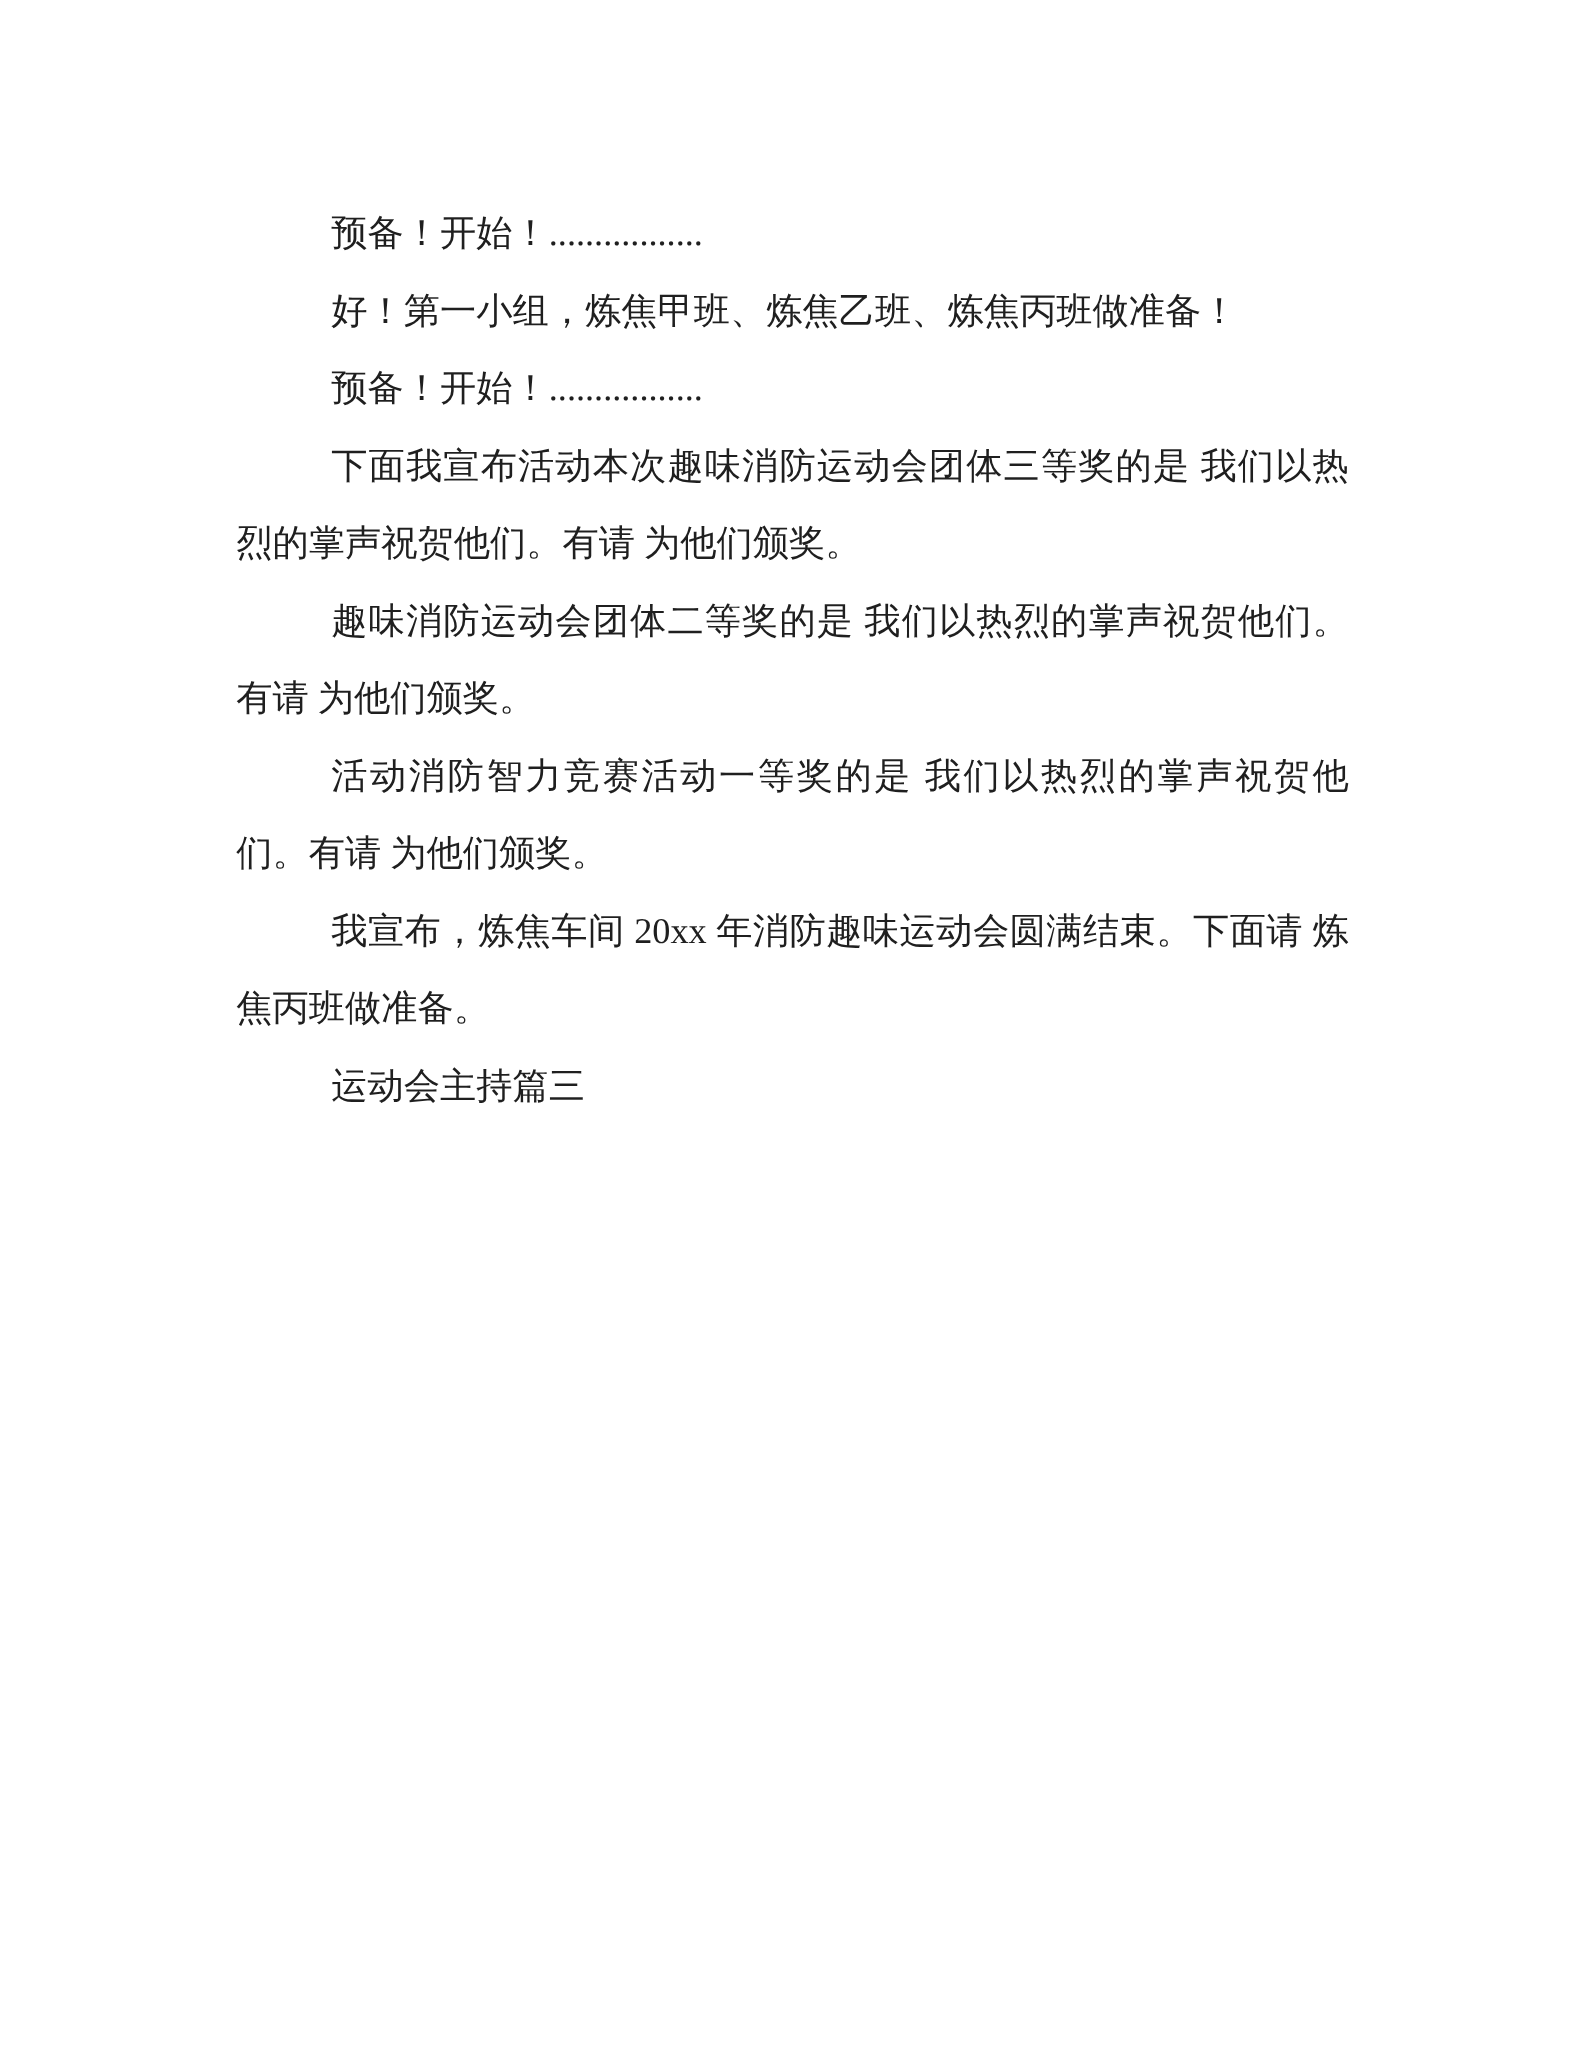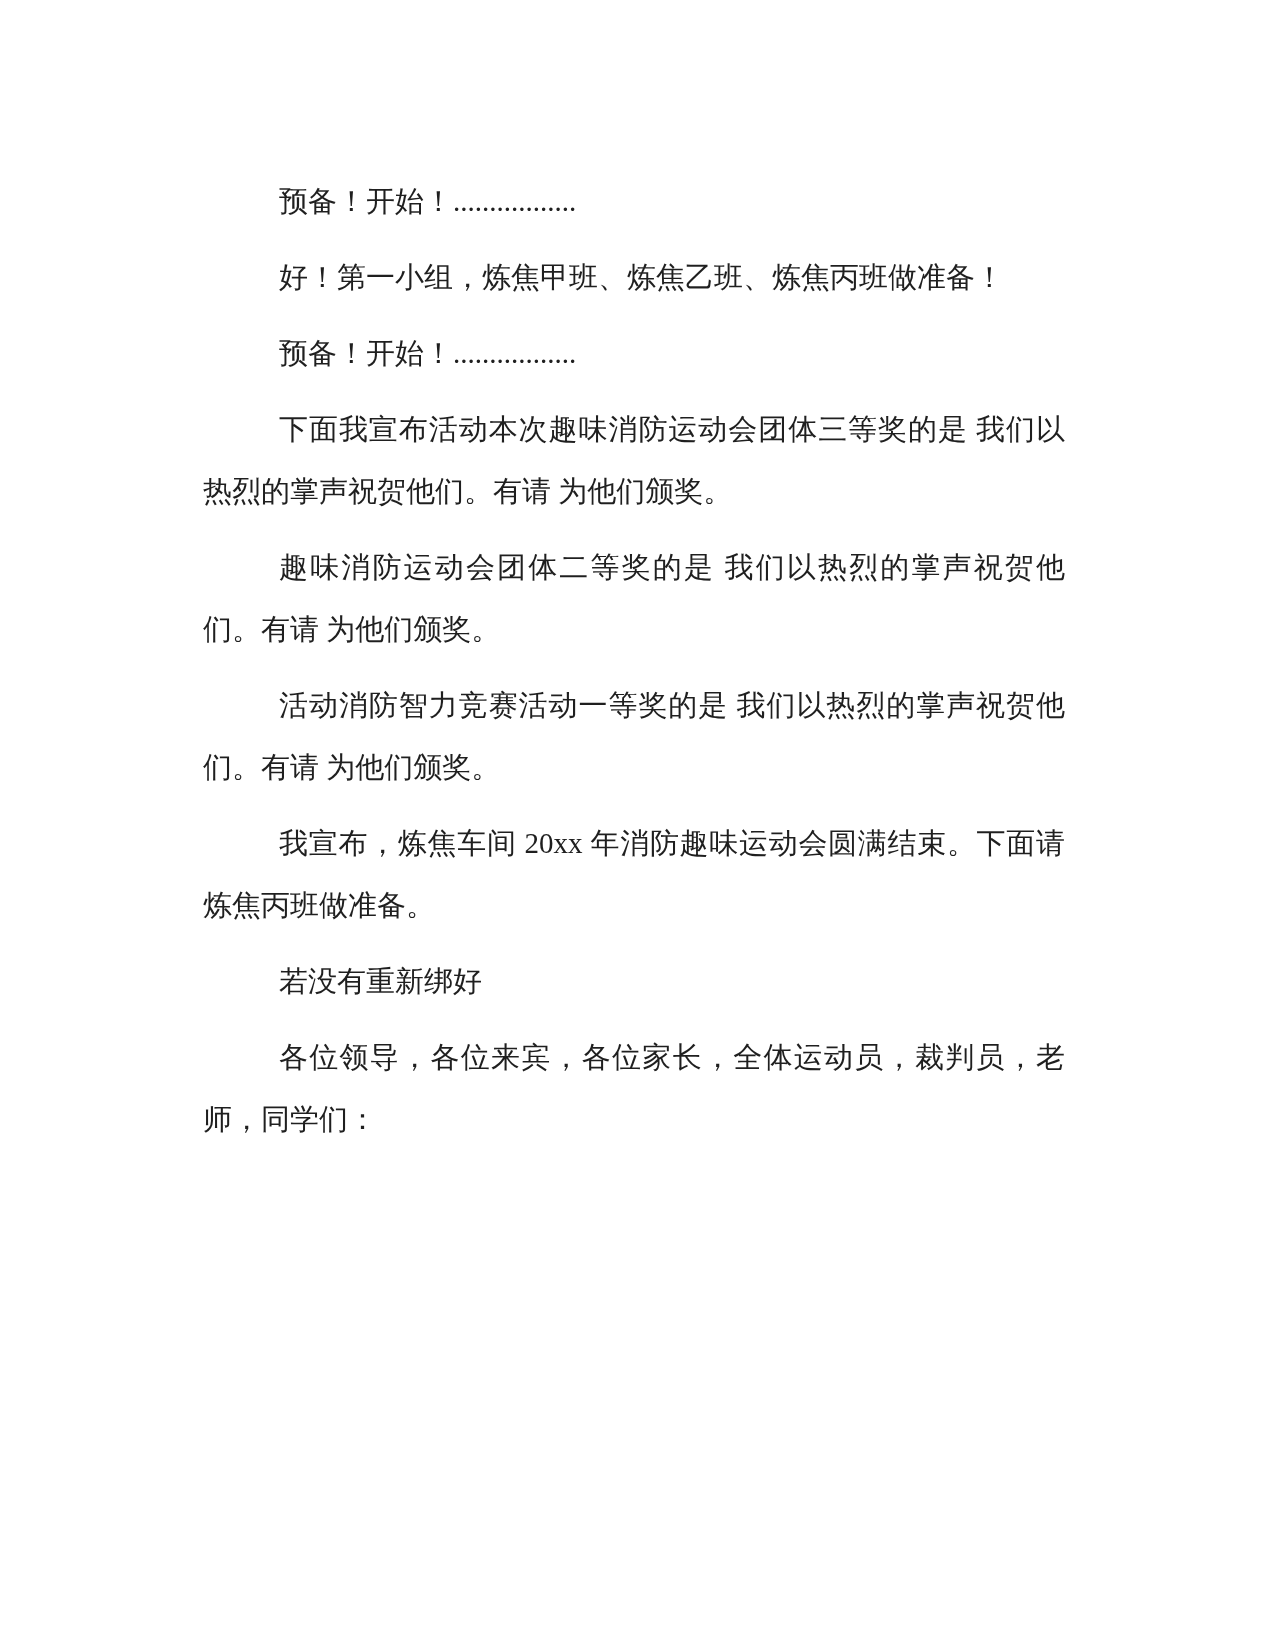--- a/index.html
+++ b/index.html
@@ -26,34 +26,33 @@
     left: 189px;
     top: 156px;
     width: 890px;
     font-family: "Liberation Serif", "DejaVu Serif", serif;
     font-size: 29px;
     line-height: 62px;
     color: #1f1f1f;
     text-align: justify;
   }
   .content p {
-    margin: 14px;
+    margin: 0;
     padding: 0;
     text-indent: 76px;
     word-break: break-all;
   }
 </style>
 </head>
 <body>
 
 <div class="page">
   <main class="content">
     <p>预备！开始！.................</p>
     <p>好！第一小组，炼焦甲班、炼焦乙班、炼焦丙班做准备！</p>
     <p>预备！开始！.................</p>
     <p>下面我宣布活动本次趣味消防运动会团体三等奖的是 我们以热烈的掌声祝贺他们。有请 为他们颁奖。</p>
     <p>趣味消防运动会团体二等奖的是 我们以热烈的掌声祝贺他们。有请 为他们颁奖。</p>
     <p>活动消防智力竞赛活动一等奖的是 我们以热烈的掌声祝贺他们。有请 为他们颁奖。</p>
     <p>我宣布，炼焦车间 20xx 年消防趣味运动会圆满结束。下面请 炼焦丙班做准备。</p>
-    <p>若没有重新绑好</p>
-    <p>各位领导，各位来宾，各位家长，全体运动员，裁判员，老师，同学们：</p>
+    <p>运动会主持篇三</p>
   </main>
 </div>
 
 </body></html>

